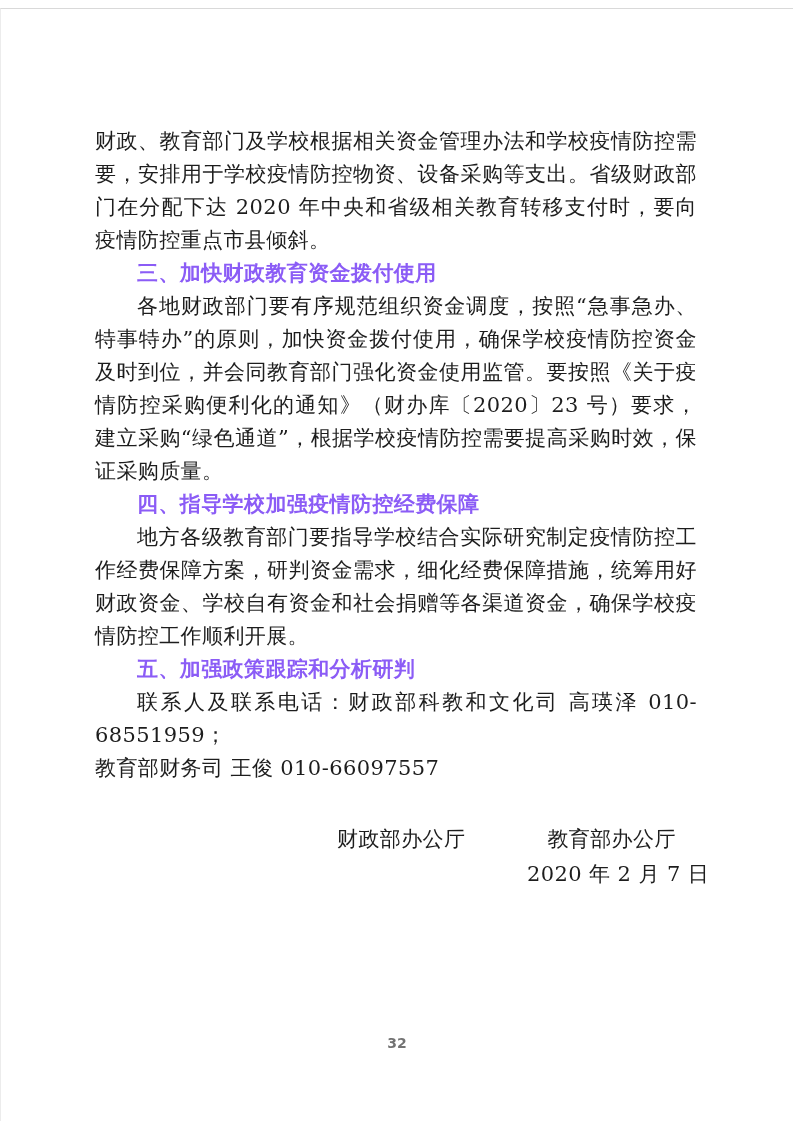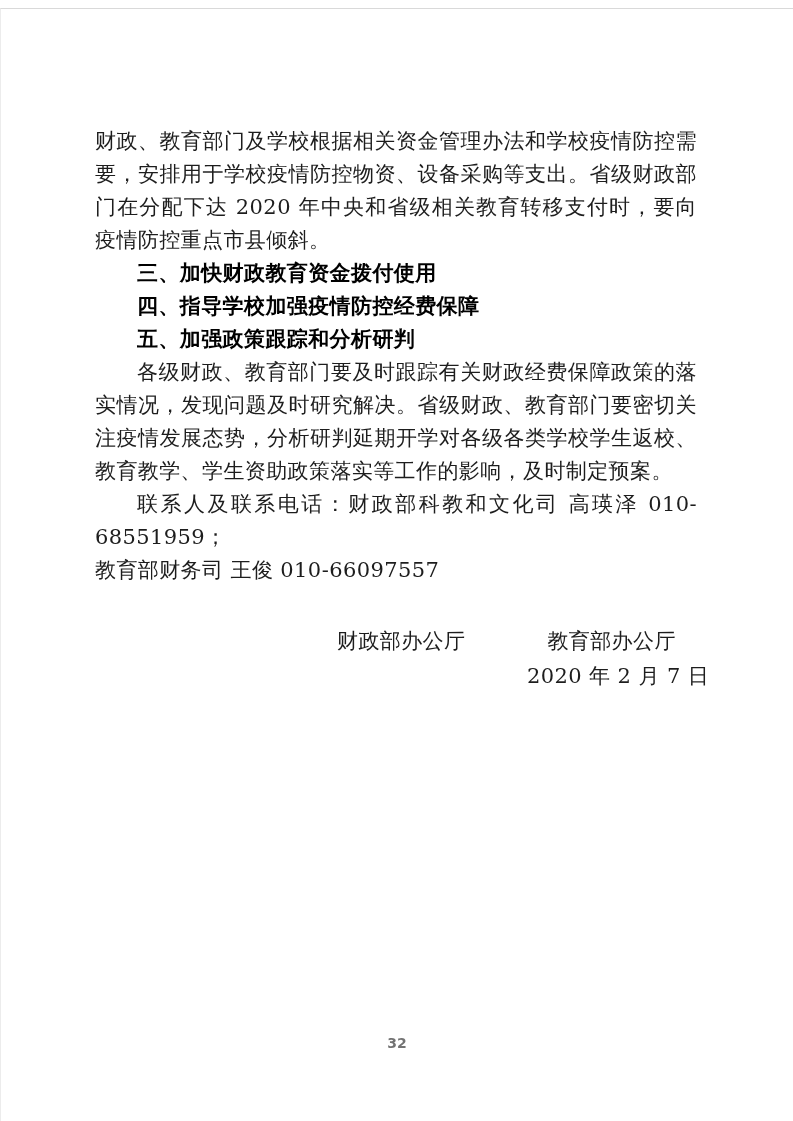--- a/index.html
+++ b/index.html
@@ -36,21 +36,21 @@
   .content p.no-indent {
     text-indent: 0;
   }
   .heading {
     margin: 0;
     font-family: "DejaVu Sans", sans-serif;
     font-weight: bold;
     font-size: 21px;
     line-height: 33px;
     text-indent: 2em;
-    color: #000000;
+    color: #8b5cf6;
   }
   .sign-row {
     display: flex;
     gap: 82px;
     padding-left: 242px;
     margin-top: 38px;
     white-space: nowrap;
     text-align: right;
   }
   .date-row {
@@ -73,25 +73,26 @@
 </style>
 </head>
 <body>
 
 <div class="page">
   <div class="content">
 
     <p class="no-indent">财政、教育部门及学校根据相关资金管理办法和学校疫情防控需要，安排用于学校疫情防控物资、设备采购等支出。省级财政部门在分配下达 2020 年中央和省级相关教育转移支付时，要向疫情防控重点市县倾斜。</p>
 
     <p class="heading">三、加快财政教育资金拨付使用</p>
+    <p>各地财政部门要有序规范组织资金调度，按照“急事急办、特事特办”的原则，加快资金拨付使用，确保学校疫情防控资金及时到位，并会同教育部门强化资金使用监管。要按照《关于疫情防控采购便利化的通知》（财办库〔2020〕23 号）要求，建立采购“绿色通道”，根据学校疫情防控需要提高采购时效，保证采购质量。</p>
 
     <p class="heading">四、指导学校加强疫情防控经费保障</p>
+    <p>地方各级教育部门要指导学校结合实际研究制定疫情防控工作经费保障方案，研判资金需求，细化经费保障措施，统筹用好财政资金、学校自有资金和社会捐赠等各渠道资金，确保学校疫情防控工作顺利开展。</p>
 
     <p class="heading">五、加强政策跟踪和分析研判</p>
-    <p>各级财政、教育部门要及时跟踪有关财政经费保障政策的落实情况，发现问题及时研究解决。省级财政、教育部门要密切关注疫情发展态势，分析研判延期开学对各级各类学校学生返校、教育教学、学生资助政策落实等工作的影响，及时制定预案。</p>
 
 
     <p>联系人及联系电话：财政部科教和文化司 高瑛泽  010-68551959；</p>
     <p class="no-indent">教育部财务司  王俊 010-66097557</p>
 
     <div class="sign-row">
       <span>财政部办公厅</span>
       <span>教育部办公厅</span>
     </div>
     <div class="date-row">

